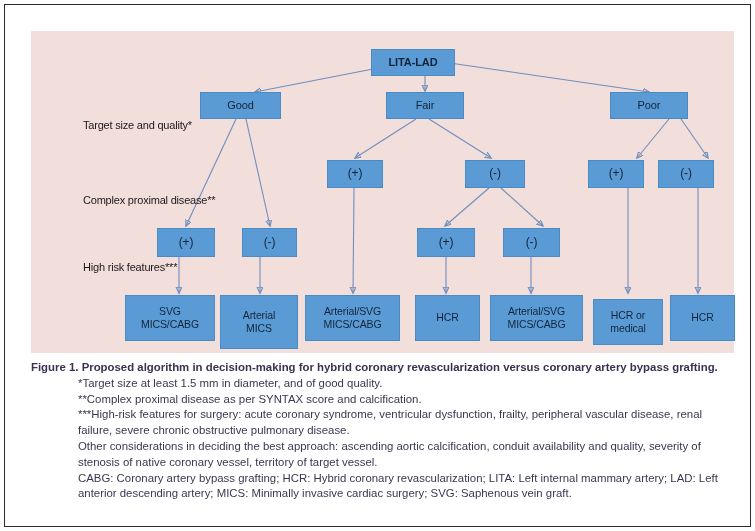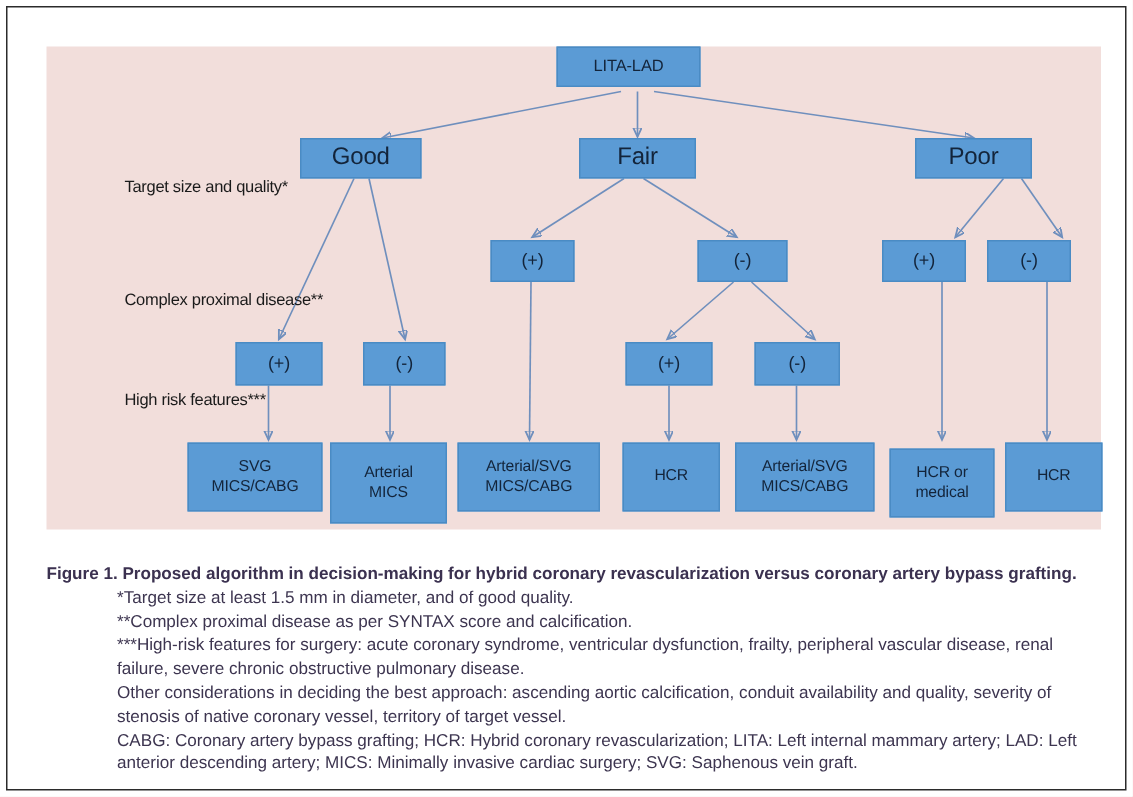--- a/index.html
+++ b/index.html
@@ -43,21 +43,21 @@
     position: absolute;
     box-sizing: border-box;
     background: #5b9bd5;
     border: 1px solid #4a8bc4;
     color: #13243a;
     display: flex;
     flex-direction: column;
     align-items: center;
     justify-content: center;
     text-align: center;
-    font-size: 16px;
+    font-size: 11px;
     line-height: 1.28;
     font-weight: 400;
     letter-spacing: -0.1px;
   }
   .node .l2 { display: block; }
   .node.outcome { font-size: 10.5px; }
   .node.sign { font-size: 12px; }
   .node.root { font-size: 11px; }
 
   
@@ -89,21 +89,20 @@
     width: 707px;
     color: #3d3550;
     font-size: 11.4px;
     line-height: 1.385;
     font-family: "Liberation Sans", sans-serif;
   }
   #caption .title {
     font-weight: bold;
     color: #3b3150;
     display: block;
-    margin-top: 16px;
   }
   #caption .line { display: block; margin-left: 47px; }
 </style>
 </head>
 <body>
 
 <div id="page">
   <div id="frame">
 
     <div id="diagram-panel">
@@ -139,21 +138,21 @@
         <path d="M 148,226 L 148,262" marker-end="url(#arrow)"></path>
         <path d="M 229,226 L 229,262" marker-end="url(#arrow)"></path>
         <path d="M 415,226 L 415,262" marker-end="url(#arrow)"></path>
         <path d="M 500,226 L 500,262" marker-end="url(#arrow)"></path>
       </svg>
 
       <div class="row-label" style="left:12px; top:88px;">Target size and quality*</div>
       <div class="row-label" style="left:12px; top:163px;">Complex proximal disease**</div>
       <div class="row-label" style="left:12px; top:230px;">High risk features***</div>
 
-      <div class="node root" style="left:340px; top:0; width:96px; height:27px;">
+      <div class="node root" style="left:340px; top:18px; width:84px; height:27px;font-weight:bold;">
         <span>LITA-LAD</span>
       </div>
 
       <div class="node" style="left:169px; top:61px; width:81px; height:27px;">
         <span>Good</span>
       </div>
       <div class="node" style="left:355px; top:61px; width:78px; height:27px;">
         <span>Fair</span>
       </div>
       <div class="node" style="left:579px; top:61px; width:78px; height:27px;">

